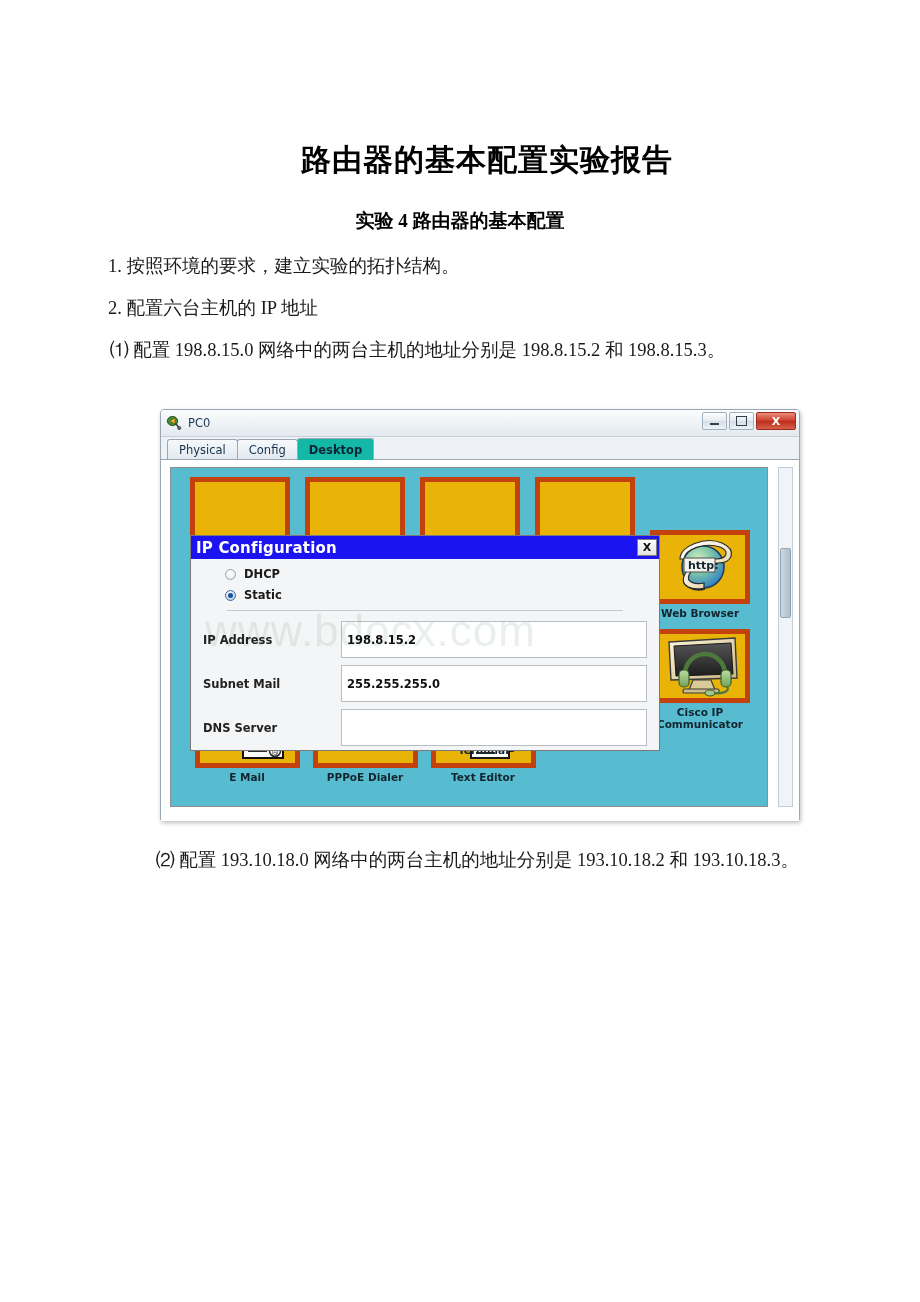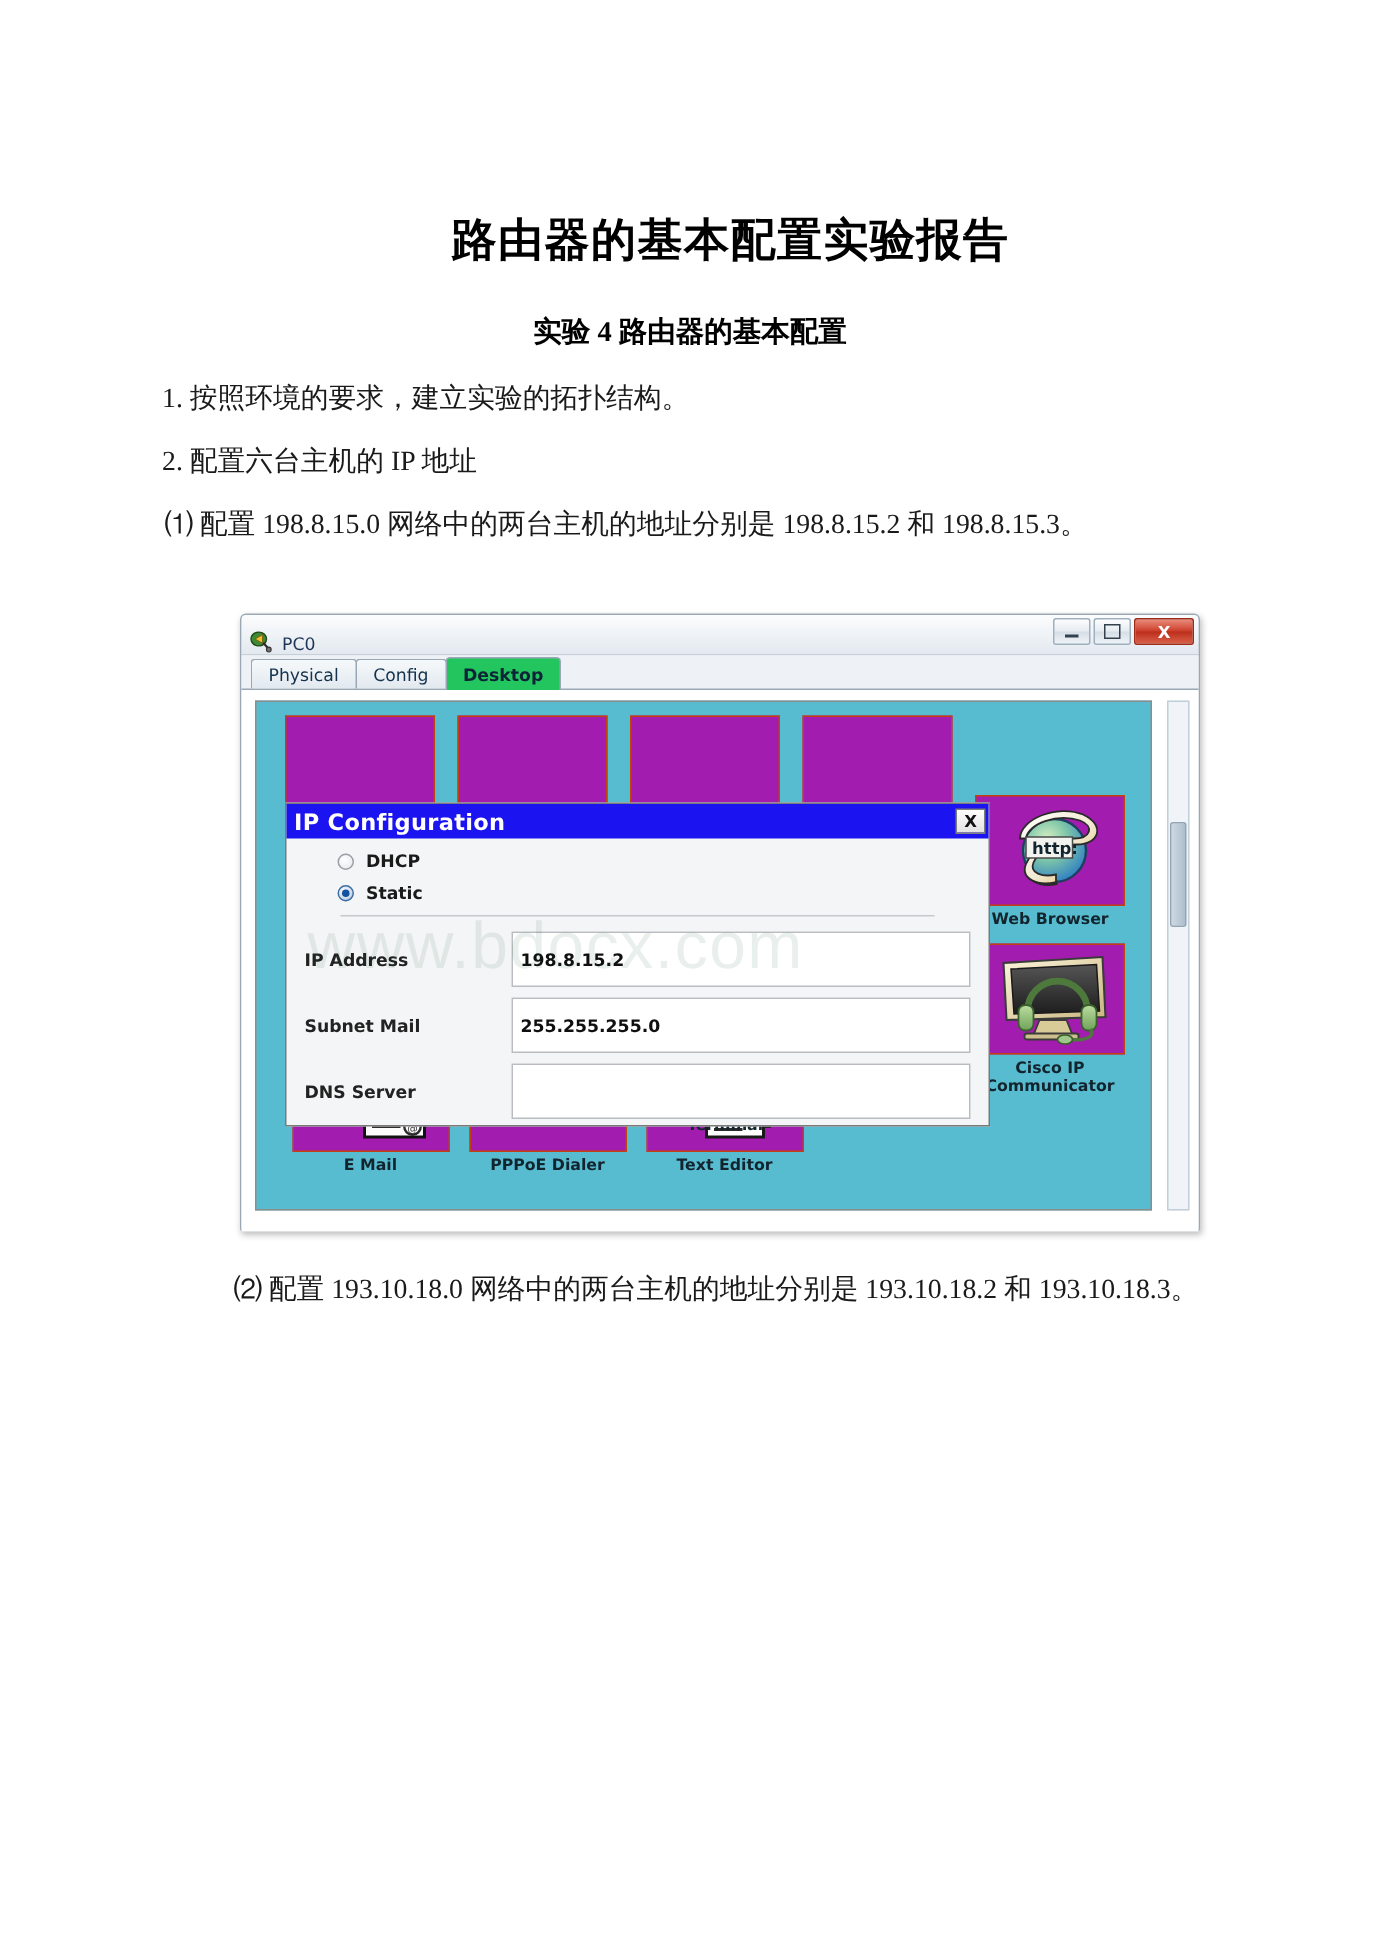--- a/index.html
+++ b/index.html
@@ -84,21 +84,21 @@
     box-sizing: border-box;
     font-family: "DejaVu Sans", sans-serif;
   }
   .pt-titlebar {
     position: relative;
     height: 26px;
     background: linear-gradient(180deg,#fbfcfd 0%,#eef2f6 55%,#e3e9ef 100%);
     border-bottom: 1px solid #c7d0d8;
     border-radius: 3px 3px 0 0;
     display: flex;
-    align-items: flex-end;
+    align-items: center;
   }
   .pt-icon {
     width: 16px; height: 16px;
     margin-left: 5px; margin-right: 6px;
     flex: none;
     position: relative;
   }
   .pt-title-text {
     font-size: 11.5px;
     color: #1d3557;
@@ -149,21 +149,21 @@
     color: #14324d;
     background: linear-gradient(180deg,#f6f9fb 0%,#e2e9ef 100%);
     border: 1px solid #9aa7b4;
     border-bottom: none;
     border-radius: 3px 3px 0 0;
     margin-right: -1px;
     box-sizing: border-box;
   }
   .pt-tab.active {
     height: 22px;
-    background: #22c55e;
+    background: #14b8a6;
     font-weight: bold;
     color: #0d2336;
     z-index: 3;
     margin-bottom: -1px;
   }
 
   
   .pt-body {
     position: relative;
     height: calc(100% - 49px);
@@ -197,22 +197,22 @@
   }
   .app-cell {
     width: 115px;
     margin: 0 0 8px 0;
     display: flex;
     flex-direction: column;
     align-items: center;
   }
   .app-box {
     width: 100px; height: 74px;
-    border: 1px solid #c2410c;
-    background: #a21caf;
+    border: 5px solid #c2410c;
+    background: #eab308;
     display: flex; align-items: center; justify-content: center;
     box-sizing: border-box;
   }
   .app-label {
     margin-top: 3px;
     font-family: "DejaVu Sans", sans-serif;
     font-size: 10.5px;
     font-weight: bold;
     color: #12242e;
     text-align: center;

